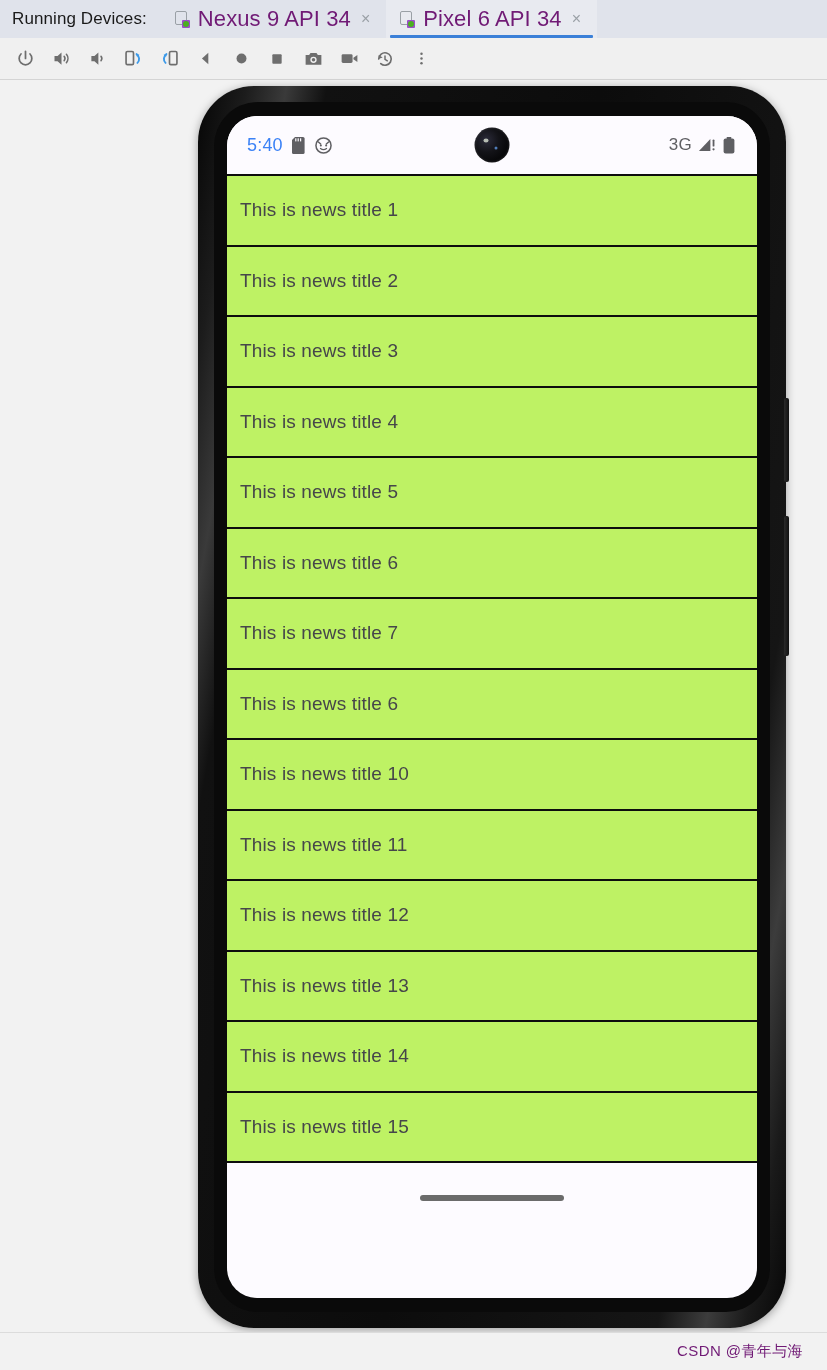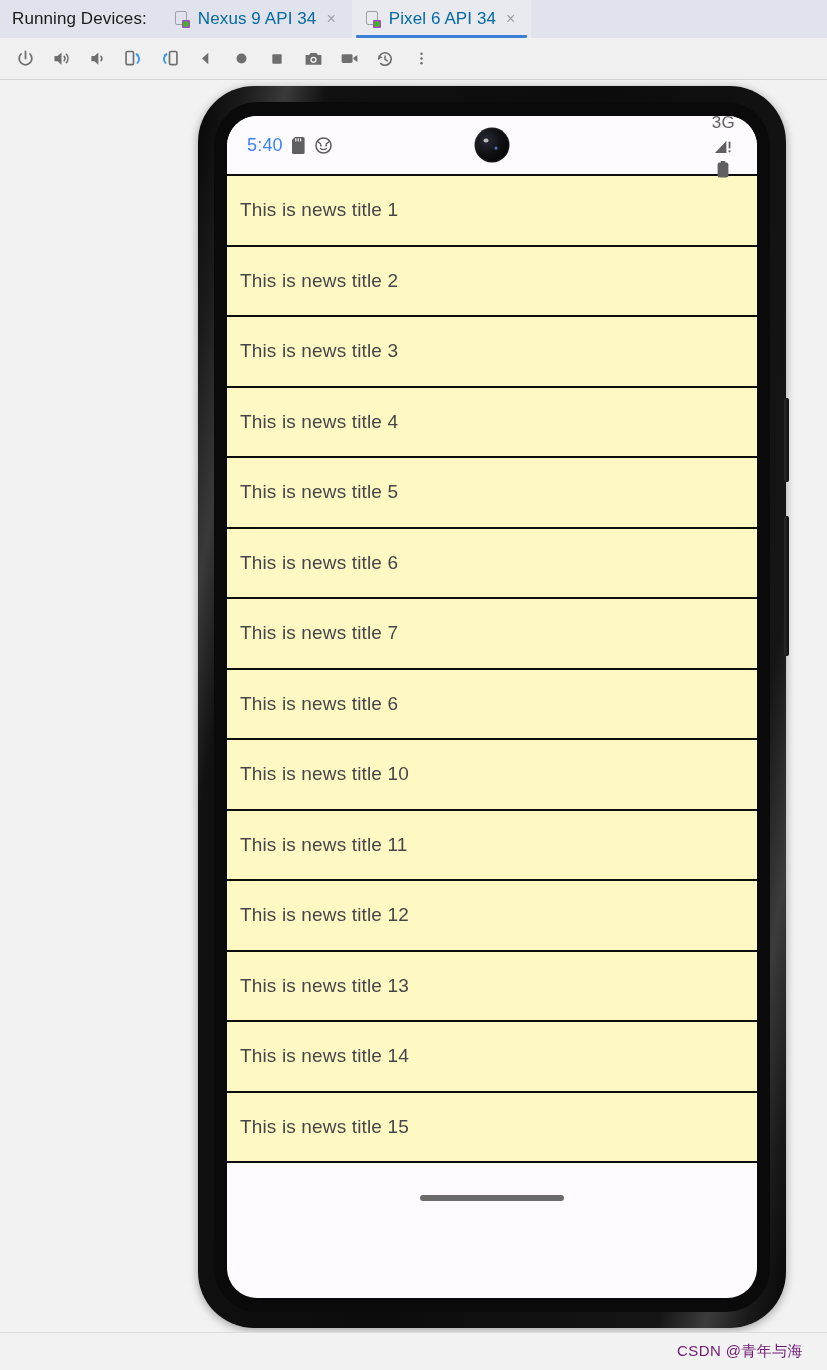--- a/index.html
+++ b/index.html
@@ -57,22 +57,22 @@
     content: "";
     position: absolute;
     left: 4px; right: 4px;
     bottom: 0;
     height: 3px;
     background: #3b80d8;
     border-radius: 1px;
   }
 
   .tab-label {
-    font-size: 17px;
-    color: #0369a1;
+    font-size: 22px;
+    color: #701a75;
     letter-spacing: 0.1px;
   }
 
   
   .device-icon {
     position: relative;
     width: 15px;
     height: 17px;
     flex: 0 0 auto;
   }
@@ -190,21 +190,20 @@
   .sb-time {
     font-size: 18px;
     color: #3b82f6;
     letter-spacing: 0.2px;
   }
   .sb-right {
     margin-left: auto;
     display: flex;
     align-items: center;
     gap: 6px;
-    flex-direction: column;
   }
   .sb-3g {
     font-size: 17px;
     color: #5f5f63;
     letter-spacing: 0.3px;
   }
 
   
   .punch-hole {
     position: absolute;
@@ -238,21 +237,21 @@
   .news-list {
     background: #fdfbff;
     border-top: 2px solid #0d0d0d;
   }
   .news-item {
     height: 70.5px;
     display: flex;
     align-items: center;
     padding-left: 13px;
     border-bottom: 2px solid #0d0d0d;
-    background: #fef9c3;
+    background: #bef264;
     cursor: default;
   }
   .news-text {
     font-size: 19px;
     color: #46464a;
     letter-spacing: 0.15px;
   }
 
   
   .gesture-area {

